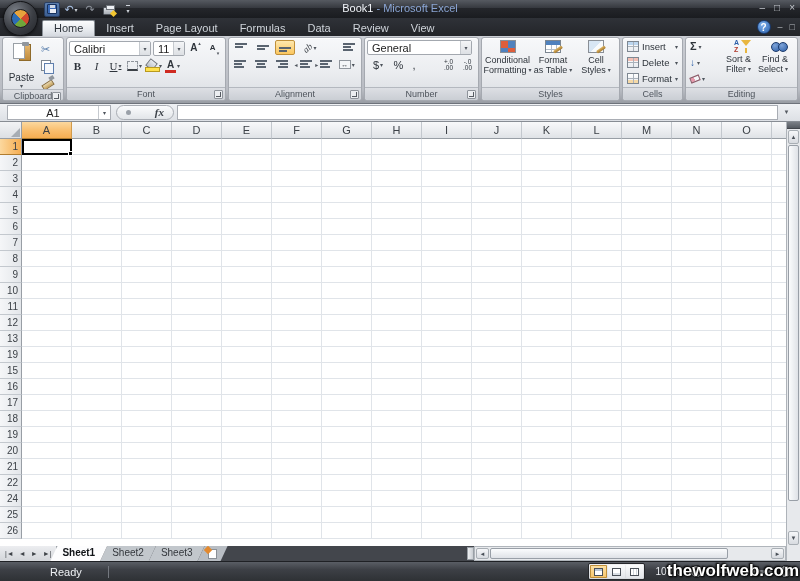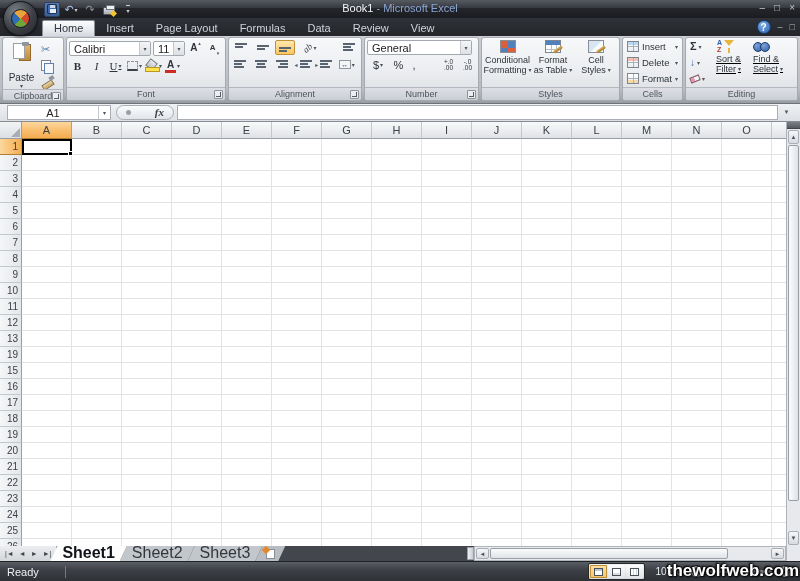--- a/index.html
+++ b/index.html
@@ -145,21 +145,21 @@
   .icon-cells.fmt{box-shadow:inset 0 -3px 0 #f5d9a8;}
 
   
   .g-editing{flex:1;}
   .edit-body{display:flex;gap:2px;padding-top:1px;}
   .edit-col{display:flex;flex-direction:column;gap:1px;width:26px;}
   .ebtn{height:15px;display:flex;align-items:center;gap:2px;padding-left:2px;}
   .glyph-sum{font-weight:bold;font-size:11px;color:#2e343b;line-height:11px;}
   .glyph-fill{font-weight:bold;font-size:10px;color:#2d5fa8;line-height:10px;}
   .icon-eraser{width:10px;height:6px;background:linear-gradient(100deg,#e897ab 45%,#f4f6f8 45%);border:1px solid #8b5a68;transform:rotate(-22deg);}
-  .big-btn{display:flex;flex-direction:column;align-items:flex-start;width:35px;text-decoration:underline;}
+  .big-btn{display:flex;flex-direction:column;align-items:flex-end;width:35px;}
   .big-btn .lbl{font-size:9px;line-height:10px;color:#2e343b;white-space:nowrap;}
   .icon-funnel{position:relative;width:18px;height:14px;margin-bottom:1px;}
   .icon-funnel .la{position:absolute;left:1px;top:0;font-size:7px;font-weight:bold;color:#2d5fa8;line-height:7px;}
   .icon-funnel .lz{position:absolute;left:1px;bottom:0;font-size:7px;font-weight:bold;color:#b23b2e;line-height:7px;}
   .icon-funnel:after{content:'';position:absolute;right:0;top:1px;border:5px solid transparent;border-top:6px solid #e8b63f;}
   .icon-funnel:before{content:'';position:absolute;right:4px;bottom:0;width:2px;height:5px;background:#e8b63f;}
   .icon-binoc{position:relative;width:17px;height:13px;margin-bottom:2px;}
   .icon-binoc:before{content:'';position:absolute;left:0;bottom:0;width:8px;height:8px;border-radius:50%;background:radial-gradient(circle at 35% 30%,#7da3d8,#2d5fa8);border:1px solid #1c3a6b;}
   .icon-binoc:after{content:'';position:absolute;right:0;bottom:0;width:8px;height:8px;border-radius:50%;background:radial-gradient(circle at 35% 30%,#7da3d8,#2d5fa8);border:1px solid #1c3a6b;}
 
@@ -201,39 +201,39 @@
   .vs-btn{height:14px;margin:1px;display:flex;align-items:center;justify-content:center;font-size:6px;color:#4a5058;
     background:linear-gradient(#f6f7f9,#d8dbe0);border:1px solid #a8aeb4;border-radius:2px;}
   .vs-thumb{flex:0 0 356px;margin:0 1px;background:linear-gradient(90deg,#fbfcfd,#dfe2e7);border:1px solid #999fa7;border-radius:2px;}
   .vs-track{flex:1;}
 
   
   .sheetrow{height:15px;display:flex;background:#43464c;align-items:stretch;}
   .tab-nav{background:linear-gradient(#ecedf0,#d3d6da);display:flex;align-items:center;gap:5px;padding:0 5px;border-right:1px solid #9aa0a6;}
   .tab-nav span{font-size:7px;color:#3f4348;line-height:13px;}
   .sheet-tabs{display:flex;align-items:stretch;}
-  .sheet-tab{padding:0 12px;line-height:14px;font-size:16px;background:#c2c7cc;color:#33373c;margin-left:-7px;
+  .sheet-tab{padding:0 12px;line-height:14px;font-size:10px;background:#c2c7cc;color:#33373c;margin-left:-7px;
     clip-path:polygon(7px 0,100% 0,calc(100% - 7px) 100%,0 100%);}
   .sheet-tab.active{background:#fdfdfe;color:#101317;font-weight:bold;z-index:2;}
   .insert-tab{width:30px;margin-left:-7px;background:#b8bdc3;clip-path:polygon(7px 0,100% 0,calc(100% - 7px) 100%,0 100%);
     display:flex;align-items:center;justify-content:center;}
   .icon-newsheet{position:relative;width:9px;height:10px;background:#fff;border:1px solid #8a8f96;}
   .icon-newsheet:after{content:'';position:absolute;left:-4px;top:-3px;width:6px;height:6px;background:#e2892f;transform:rotate(45deg);}
   .tab-fill{flex:1;}
   .splitter{width:7px;margin:1px 0;background:linear-gradient(90deg,#eef0f2,#c9cdd2);border:1px solid #9aa0a6;}
   .hscroll{width:312px;display:flex;background:#e7e9ec;border:1px solid #b0b5bb;align-items:stretch;}
   .hs-btn{width:13px;display:flex;align-items:center;justify-content:center;font-size:6px;color:#4a5058;
     background:linear-gradient(#f6f7f9,#d8dbe0);border:1px solid #a8aeb4;border-radius:2px;margin:1px;}
   .hs-thumb{width:238px;margin:1px 0;background:linear-gradient(#fbfcfd,#dfe2e7);border:1px solid #999fa7;border-radius:2px;}
   .hs-track{flex:1;}
   .corner-fill{width:14px;background:#e7e9ec;border-left:1px solid #b0b5bb;}
 
   
   .status{height:20px;background:linear-gradient(#5a5e65,#3d4046 40%,#2e3135);border-top:1px solid #1f2125;
-    display:flex;align-items:center;position:relative;color:#eef1f4;padding-right:8px;}
+    display:flex;align-items:center;position:relative;color:#eef1f4;padding-right:8px;padding-left:43px;}
   .ready{margin-left:7px;}
   .sep{width:1px;height:12px;background:#74787f;margin-left:26px;}
   .views{display:flex;gap:1px;margin-left:auto;background:linear-gradient(#f0f1f3,#d7dade);border:1px solid #26282c;border-radius:2px;padding:1px;}
   .vbtn{width:17px;height:13px;display:flex;align-items:center;justify-content:center;background:linear-gradient(#fafbfc,#e2e5e9);border-radius:1px;}
   .vbtn.active{background:linear-gradient(#fde3a8,#f7c469);box-shadow:inset 0 0 0 1px #c0903b;}
   .vi{width:9px;height:8px;border:1px solid #4a5058;background:#fff;}
   .vi.normal{box-shadow:inset 0 2px 0 #b9c6d4;}
   .vi.layout{box-shadow:inset 0 -2px 0 #d9dee4;}
   .vi.preview{background:repeating-linear-gradient(90deg,#fff 0 2px,#cfd6dd 2px 3px);}
   .zoom-label{margin:0 9px 0 10px;font-size:10px;}
@@ -995,39 +995,20 @@
             <div class="gc"></div>
             <div class="gc"></div>
             <div class="gc"></div>
             <div class="gc"></div>
             <div class="gc"></div>
             <div class="gc"></div>
             <div class="gc"></div>
             <div class="gc filler"></div>
           </div>
           <div class="grow">
-            <div class="rh">23</div>
-            <div class="gc"></div>
-            <div class="gc"></div>
-            <div class="gc"></div>
-            <div class="gc"></div>
-            <div class="gc"></div>
-            <div class="gc"></div>
-            <div class="gc"></div>
-            <div class="gc"></div>
-            <div class="gc"></div>
-            <div class="gc"></div>
-            <div class="gc"></div>
-            <div class="gc"></div>
-            <div class="gc"></div>
-            <div class="gc"></div>
-            <div class="gc"></div>
-            <div class="gc filler"></div>
-          </div>
-          <div class="grow">
             <div class="rh">24</div>
             <div class="gc"></div>
             <div class="gc"></div>
             <div class="gc"></div>
             <div class="gc"></div>
             <div class="gc"></div>
             <div class="gc"></div>
             <div class="gc"></div>
             <div class="gc"></div>
             <div class="gc"></div>

